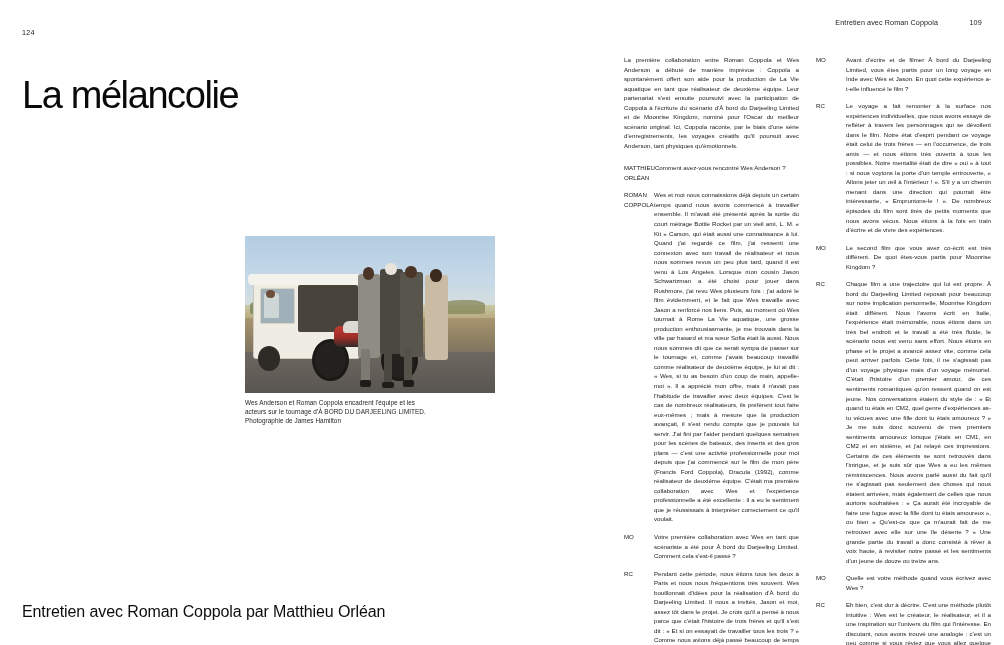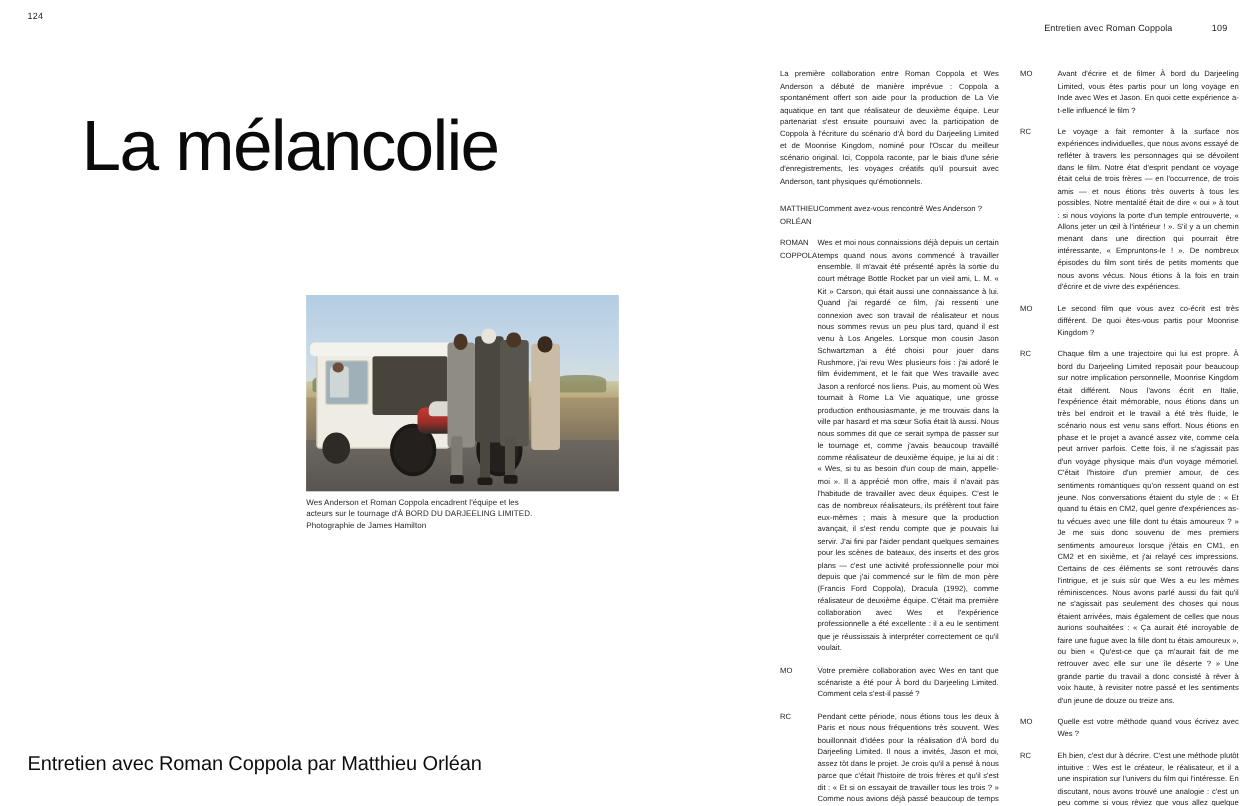--- a/index.html
+++ b/index.html
@@ -11,37 +11,36 @@
     overflow:hidden;
     position:relative;
   }
   .spread{position:absolute;inset:0;display:flex;}
   .page{position:relative;height:645px;box-sizing:border-box;}
   .page-left{width:502px;}
   .page-right{width:502px;}
 
   
   .folio{
-    position:absolute;top:8px;
+    position:absolute;top:28px;
     font-size:7.2px;letter-spacing:.2px;color:#1a1a1a;
   }
   .folio-left{left:22px;}
   .running-head{
     position:absolute;top:18px;right:66px;
     font-size:7.2px;letter-spacing:.1px;color:#1a1a1a;white-space:nowrap;
   }
   .folio-right{right:22px;top:18px;}
 
   
   .display-title{
     position:absolute;left:22px;top:52px;width:420px;
-    font-size:57px;line-height:.98;
+    font-size:38px;line-height:.98;
     font-weight:400;letter-spacing:-1.4px;
     color:#0a0a0a;
-    text-align:center;
   }
   .display-title .line{display:block;}
 
   
   .figure{
     position:absolute;left:245px;top:236px;width:250px;
   }
   .photo{
     width:250px;height:157px;
     position:relative;overflow:hidden;

